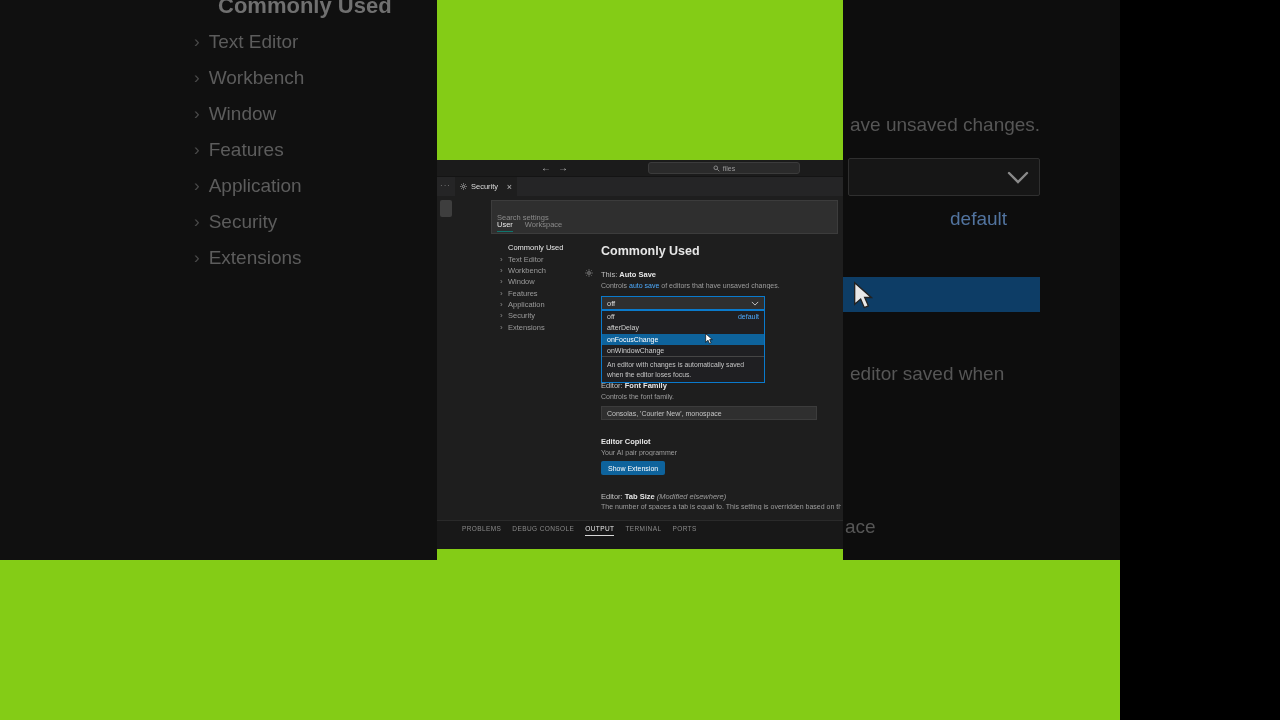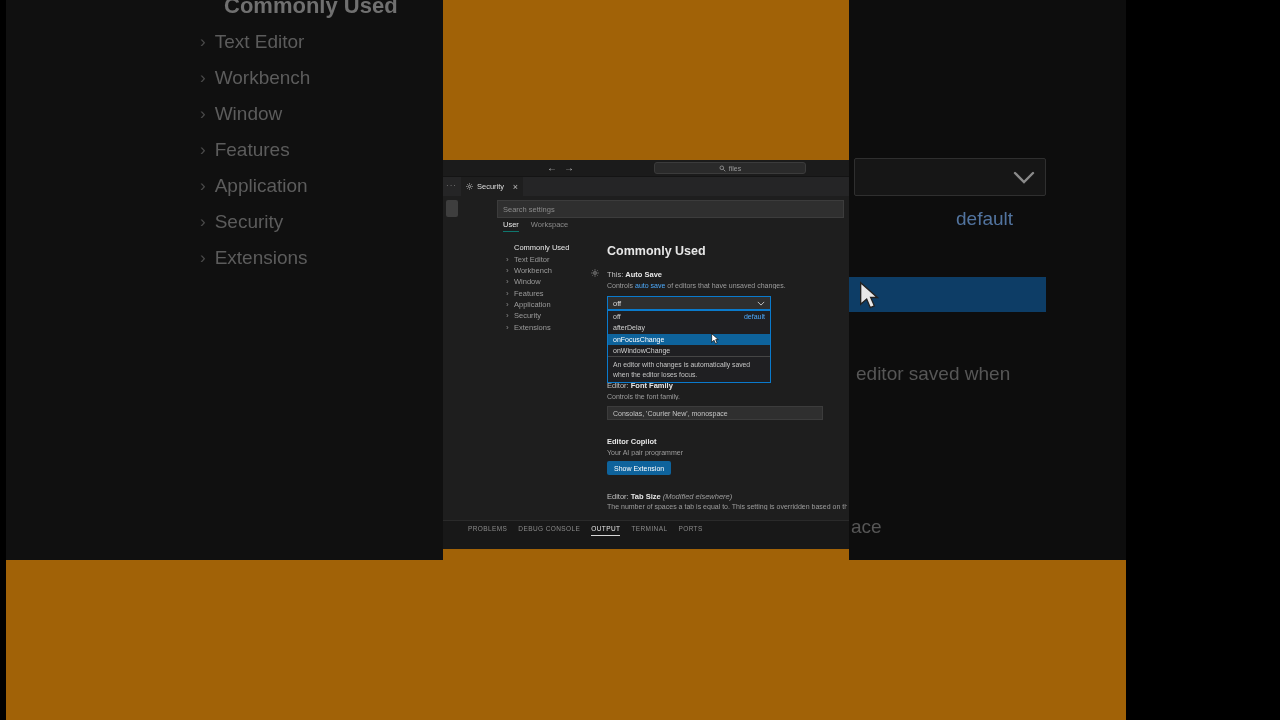--- a/index.html
+++ b/index.html
@@ -1,18 +1,18 @@
 <!DOCTYPE html>
 <html><head>
 <meta charset="utf-8">
 <style>
   *{margin:0;padding:0;box-sizing:border-box}
   html,body{width:1280px;height:720px;background:#000;overflow:hidden;
     font-family:"Liberation Sans",sans-serif;}
-  .stage{position:absolute;top:0;left:6px;width:1120px;height:720px;background:#a16207;overflow:hidden}
+  .stage{position:absolute;top:0;left:0;width:1120px;height:720px;background:#84cc16;overflow:hidden}
 
   
   .bg-panel{position:absolute;top:0;height:560px;overflow:hidden}
   .bg-left{left:0;width:437px;background:#101010}
   .bg-right{left:843px;width:437px;background:#0d0d0d}
   .bg-header{position:absolute;top:-7px;left:218px;font-size:22px;font-weight:bold;color:#707070;white-space:nowrap}
   .bg-item{position:absolute;left:194px;display:flex;align-items:center;gap:9px;
     color:#5c5c5c;font-size:19px;white-space:nowrap}
   .bg-item .bg-chev{color:#4b4b4b;font-size:17px}
   .bg-frag{position:absolute;color:#565656;font-size:19px;white-space:nowrap}
@@ -33,21 +33,21 @@
   .cmdcenter{position:absolute;left:211px;top:2px;width:152px;height:12px;background:#2a2a2a;
     border:1px solid #3b3b3b;border-radius:3px;display:flex;align-items:center;justify-content:center;
     gap:3px;font-size:7px;color:#9a9a9a}
   .tabbar{position:absolute;left:0;top:17px;right:0;height:19px;background:#252526}
   .dots{position:absolute;left:3px;top:4px;font-size:8px;color:#7a7a7a;letter-spacing:1px}
   .tab{position:absolute;left:18px;top:0;height:19px;width:62px;background:#1e1e1e;display:flex;
     align-items:center;gap:4px;padding:0 5px;font-size:7.5px;color:#ddd}
   .tab .close{margin-left:auto;font-size:9px;color:#bbb}
   .thumb{position:absolute;left:3px;top:40px;width:12px;height:17px;background:#3e3e3e;border-radius:2px}
   .search-settings{position:absolute;left:54px;top:40px;width:347px;height:14px;background:#2f2f2f;
-    border:1px solid #3c3c3c;display:flex;align-items:center;padding:8px 5px;font-size:7.5px;color:#8a8a8a}
+    border:1px solid #3c3c3c;display:flex;align-items:center;padding:16px 5px;font-size:7.5px;color:#8a8a8a}
   .scopes{position:absolute;left:60px;top:60px;display:flex;gap:12px;font-size:7.5px;color:#8a8a8a}
   .scope{padding-bottom:2px}
   .scope.active{color:#e7e7e7;border-bottom:1px solid #0f766e}
   .toc{position:absolute;left:63px;top:82px;width:100px;font-size:7.5px}
   .toc-row{height:11.35px;display:flex;align-items:center;gap:3px;color:#9a9a9a;white-space:nowrap}
   .toc-row .tchev{width:5px;color:#8a8a8a;font-size:8px}
   .toc-row.active{color:#e7e7e7}
   .toc-row.active .tchev{visibility:hidden}
 
   .main{position:absolute;left:0;top:0;right:0;bottom:29px;overflow:hidden}
@@ -111,20 +111,21 @@
         <span class="bg-chev">›</span>
         <span>Security</span>
       </div>
     <div class="bg-item" style="top:247px">
         <span class="bg-chev">›</span>
         <span>Extensions</span>
       </div>
   </div>
 
   <div class="bg-panel bg-right">
+    <div class="bg-frag" style="left:7px;top:114px">ave unsaved changes.</div>
     <div class="bg-select">
       <svg width="22" height="13" viewBox="0 0 22 13">
           <path d="M2 2 L11 11 L20 2" fill="none" stroke="#8a8a8a" stroke-width="2.4" stroke-linecap="round"></path>
         </svg>
     </div>
     <div class="bg-frag bg-default" style="left:107px;top:208px">default</div>
     <div class="bg-selected-row">
       <svg class="bg-cursor" width="20" height="30" viewBox="0 0 12 18">
           <path d="M1 1 L1 14 L4.6 10.8 L6.8 16 L9.2 14.9 L7 9.9 L11 9.9 Z" fill="#e8e8e8" stroke="#222" stroke-width="0.8"></path>
         </svg>

